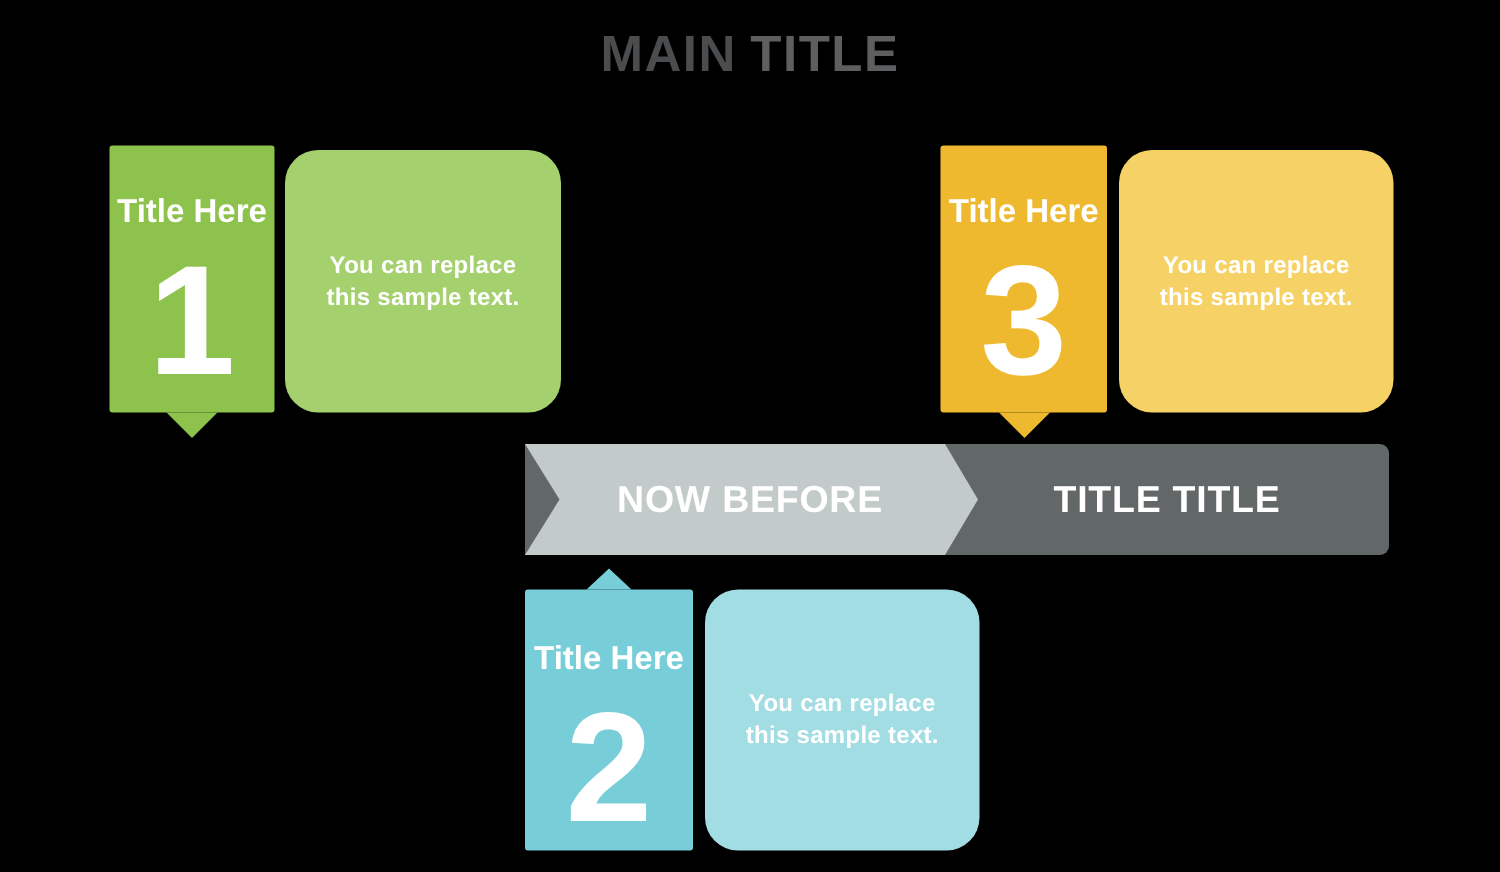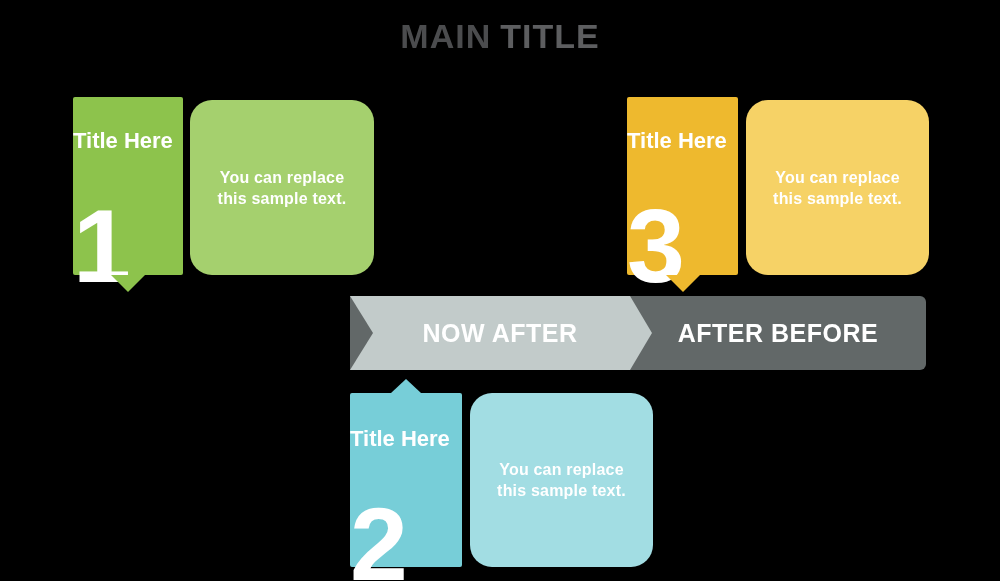--- a/index.html
+++ b/index.html
@@ -32,24 +32,23 @@
     text-align:center;
     font-size:34px;font-weight:bold;letter-spacing:1px;
     line-height:40px;
   }
   .main-title .t1{color:var(--title-main);}
   .main-title .t2{color:var(--title-secondary);margin-left:9px;}
 
   
   .tab{
     position:absolute;
-    display:flex;flex-direction:column;
+    display:flex;flex-direction:column;align-items:center;
     border-radius:2px;
     color:var(--text-white);
-    gap:32px;
   }
   .tab-title{
     font-size:22px;font-weight:bold;white-space:nowrap;
     margin-top:31px;
   }
   .tab-number{
     font-size:104px;font-weight:bold;line-height:104px;
     margin-top:8px;
   }
   .pointer-down{
@@ -127,24 +126,24 @@
     <div class="tab-title">Title Here</div>
     <div class="tab-number">3</div>
     <div class="pointer-down"></div>
   </div>
   <div class="card card3">
     <div class="card-text"><span>You can replace</span><br><span>this sample text.</span></div>
   </div>
 
   <div class="bar">
     <div class="seg seg-now">
-        <span>NOW AFTER</span>
+        <span>NOW BEFORE</span>
       </div>
     <div class="seg seg-after">
-        <span>AFTER BEFORE</span>
+        <span>TITLE TITLE</span>
       </div>
     <div class="chev chev1"></div>
     <div class="chev chev2"></div>
   </div>
 
   <div class="tab tab2">
     <div class="pointer-up"></div>
     <div class="tab-title">Title Here</div>
     <div class="tab-number">2</div>
   </div>

